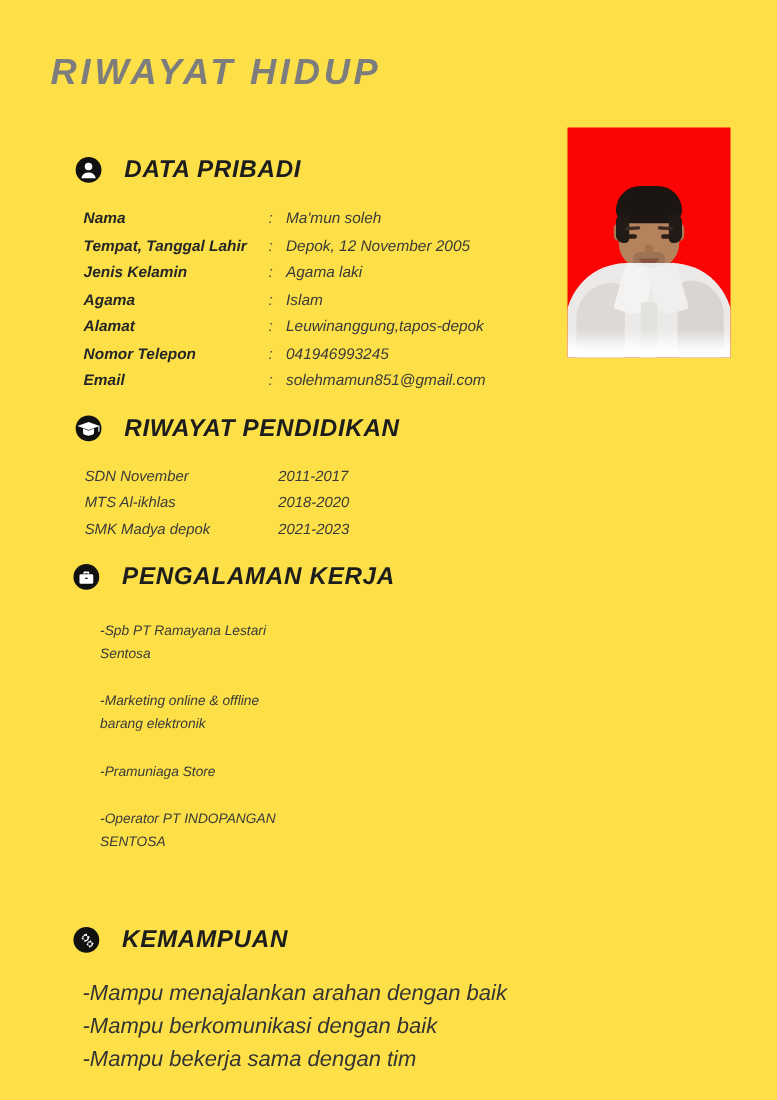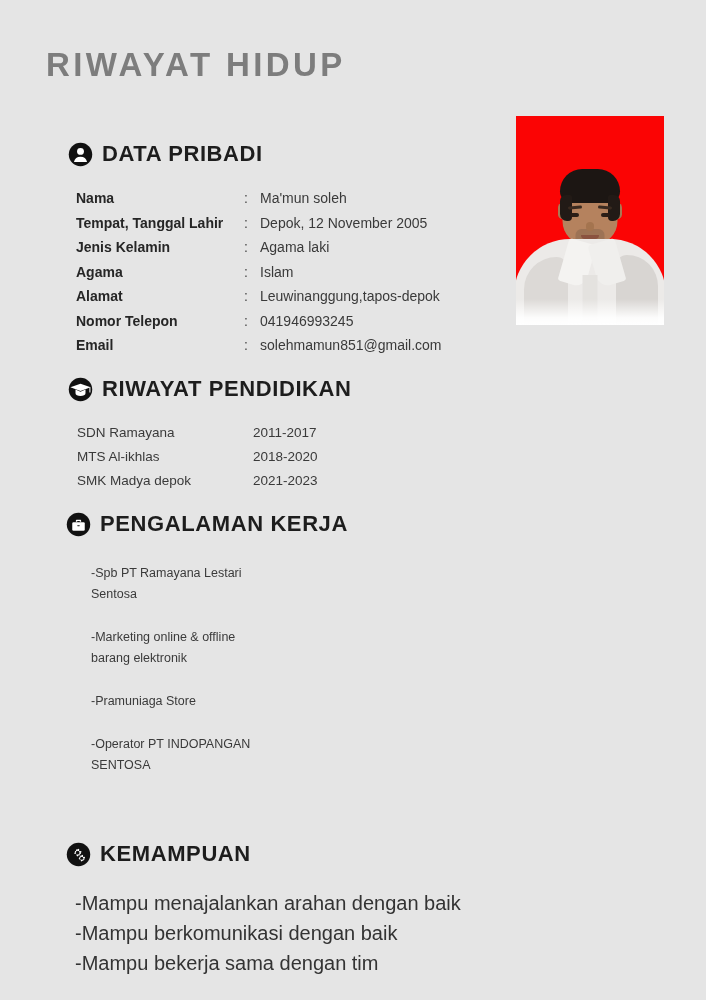--- a/index.html
+++ b/index.html
@@ -13,41 +13,42 @@
     height: 1000px;
     position: relative;
     font-family: "Liberation Sans", sans-serif;
     color: #2b2b2b;
     overflow: hidden;
   }
 
   .page {
     position: absolute;
     inset: 0;
-    background: #e5e5e5;
+    background: #fde047;
+    font-style: italic;
   }
 
   
   .doc-title {
     position: absolute;
     left: 46px;
     top: 44px;
     font-size: 33px;
     font-weight: bold;
     letter-spacing: 3.4px;
     color: #7d7d7d;
     line-height: 42px;
     white-space: nowrap;
   }
 
   
   .section-head {
     display: flex;
     align-items: center;
-    gap: 9px;
+    gap: 20px;
   }
   .section-head .sec-title {
     font-size: 22px;
     font-weight: bold;
     letter-spacing: 0.6px;
     color: #1d1d1d;
     line-height: 26px;
     white-space: nowrap;
   }
   .sec-icon {
@@ -361,21 +362,21 @@
         <path d="M16 8.5 29 13.2 16 17.9 3 13.2z" fill="#ffffff"></path>
         <path d="M9.6 16.1v4.7c0 2.1 2.9 3.6 6.4 3.6s6.4-1.5 6.4-3.6v-4.7L16 18.8z" fill="#ffffff"></path>
         <rect x="27.4" y="13.2" width="1.3" height="6.6" fill="#ffffff"></rect>
       </svg>
       <span class="sec-title">RIWAYAT PENDIDIKAN</span>
     </div>
 
     <table class="edu-table">
       <tbody>
         <tr>
-          <td class="edu-school">SDN Ramayana</td>
+          <td class="edu-school">SDN November</td>
           <td class="edu-years">2011-2017</td>
         </tr>
         <tr>
           <td class="edu-school">MTS Al-ikhlas</td>
           <td class="edu-years">2018-2020</td>
         </tr>
         <tr>
           <td class="edu-school">SMK Madya depok</td>
           <td class="edu-years">2021-2023</td>
         </tr>

